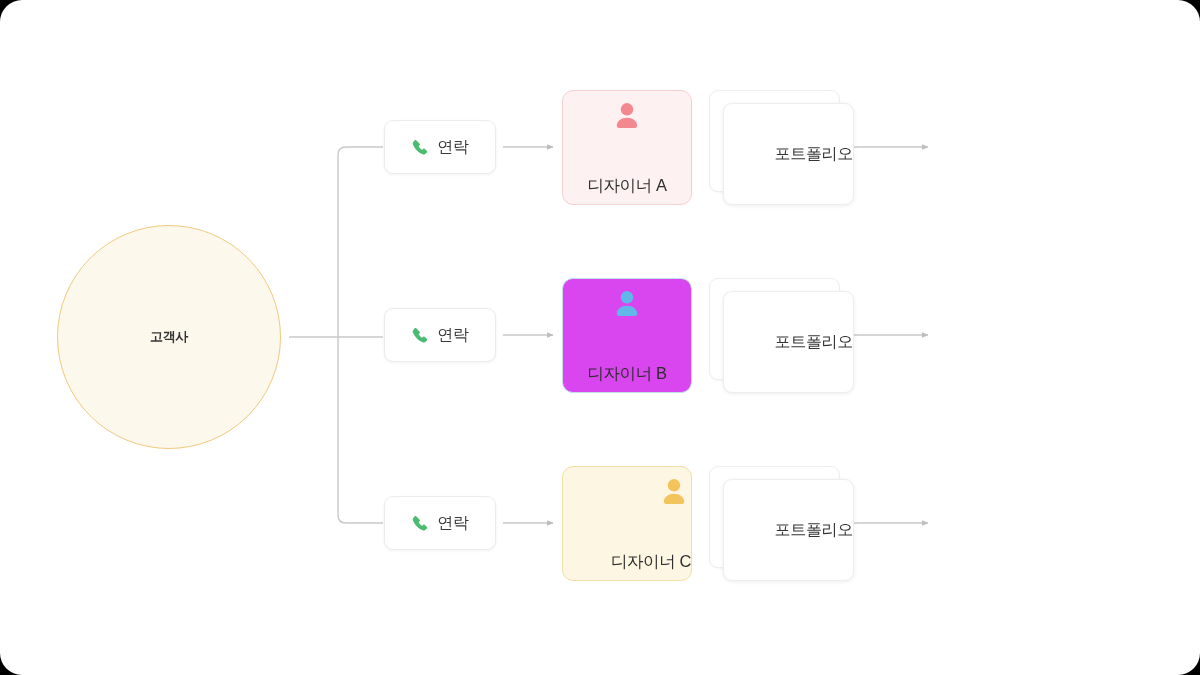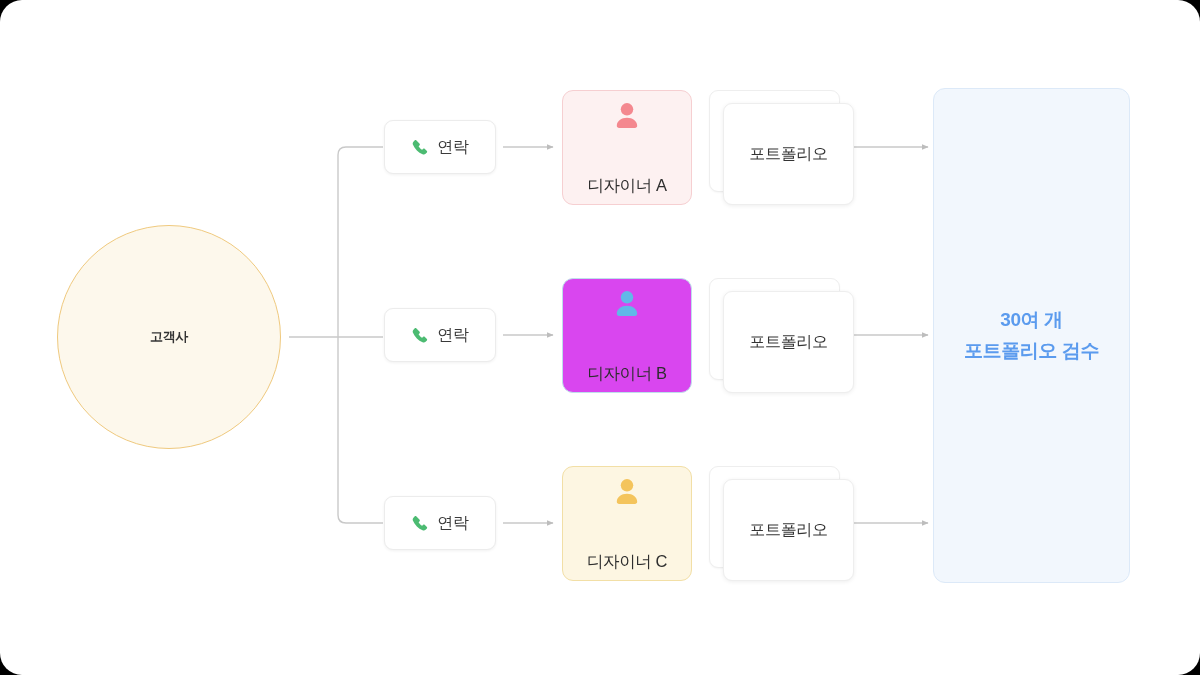--- a/index.html
+++ b/index.html
@@ -80,21 +80,21 @@
     position: absolute;
     width: 131px; height: 102px;
     background: #ffffff;
     border: 1px solid #EEEEEE;
     border-radius: 9px;
   }
   .pf-back { left: 0; top: 0; box-shadow: 0 1px 2px rgba(0,0,0,0.04); }
   .pf-front {
     left: 14px; top: 13px;
     box-shadow: 0 1px 4px rgba(0,0,0,0.07);
-    display: flex; align-items: center; justify-content: center;
+    display: flex; align-items: center; justify-content: flex-end;
   }
   .pf-label {
     font-size: 16px; font-weight: 500; color: #333333;
     letter-spacing: -0.3px;
   }
 
   
   .review-panel {
     position: absolute;
     left: 933px; top: 88px;
@@ -188,33 +188,29 @@
     </div>
   </div>
 
   <div class="contact-box" style="left:384px; top:496px;">
     <svg class="phone-icon" viewBox="0 0 24 24">
       <path fill="#4CBB72" d="M6.6 2.9c-.5-.5-1.3-.5-1.8 0L3.1 4.6C2.1 5.6 1.9 7.1 2.5 8.4c2.4 5.4 6.7 9.7 12.1 12.1 1.3.6 2.8.4 3.8-.6l1.7-1.7c.5-.5.5-1.3 0-1.8l-2.9-2.9c-.5-.5-1.3-.5-1.8 0l-1.3 1.3c-1.9-1-3.5-2.6-4.5-4.5l1.3-1.3c.5-.5.5-1.3 0-1.8L6.6 2.9z"></path>
     </svg>
     <span class="contact-label">연락</span>
   </div>
 
-  <div class="designer-card c" style="left:562px; top:466px;">
+  <div class="designer-card c" style="left:562px; top:466px;align-items:flex-end;">
     <svg class="person-icon" viewBox="0 0 24 24">
       <circle cx="12" cy="7.3" r="4.4" fill="#F4C45C"></circle>
       <path fill="#F4C45C" d="M12 13.2c-4 0-7.2 2.5-7.2 5.6 0 .9.7 1.6 1.6 1.6h11.2c.9 0 1.6-.7 1.6-1.6 0-3.1-3.2-5.6-7.2-5.6z"></path>
     </svg>
     <span class="designer-label">디자이너 C</span>
   </div>
 
   <div class="portfolio-stack" style="left:709px; top:466px;">
     <div class="pf-card pf-back"></div>
     <div class="pf-card pf-front">
       <span class="pf-label">포트폴리오</span>
     </div>
   </div>
 
-  <div class="review-panel">
-    <span class="review-line">30여 개</span>
-    <span class="review-line">포트폴리오 검수</span>
-  </div>
 
 </div>
 
 </body></html>

